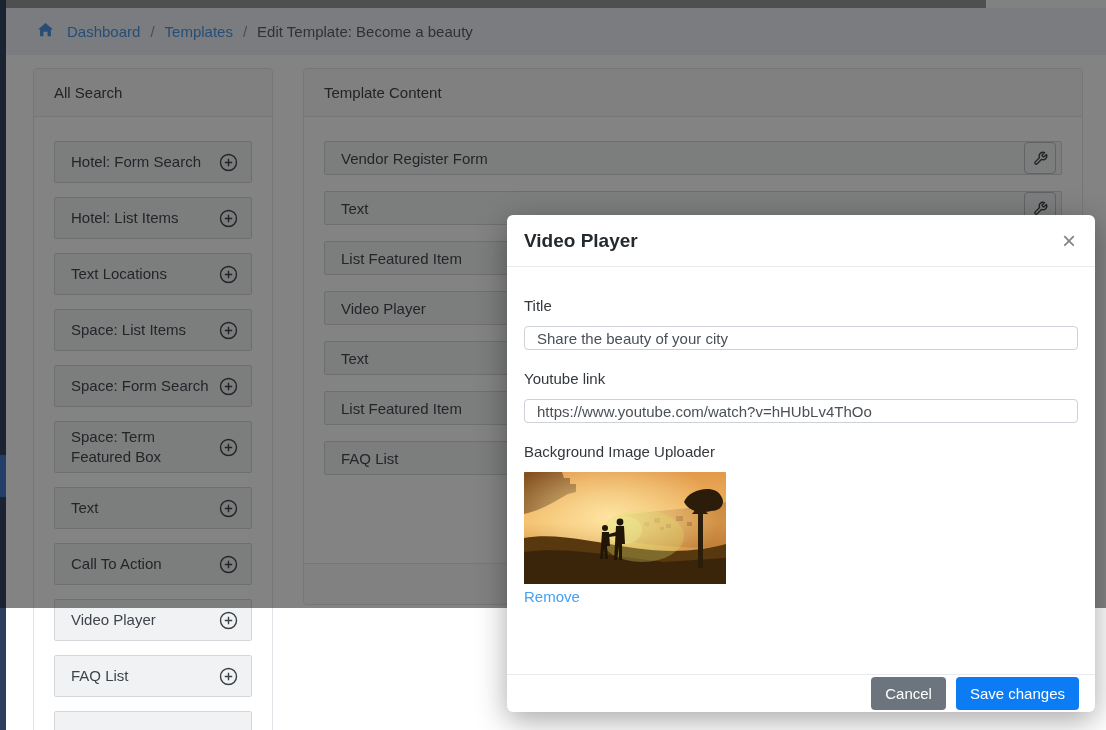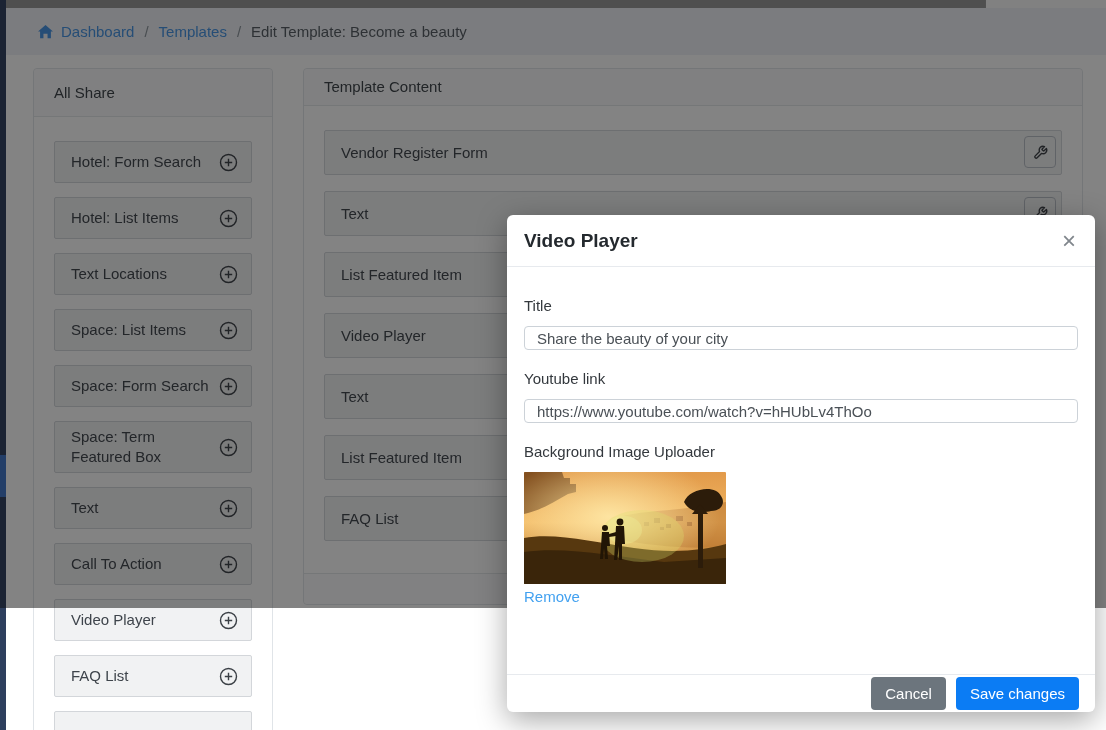--- a/index.html
+++ b/index.html
@@ -9,39 +9,39 @@
   
   .sidebar-edge { position:absolute; left:0; top:0; width:6px; height:730px; background:#2e3f5e; z-index:1; }
   .sidebar-active { position:absolute; left:0; top:455px; width:6px; height:42px; background:#3f74c8; }
 
   
   .top-strip { position:absolute; left:6px; top:0; right:0; height:8px; background:#969696; z-index:1; }
   .top-strip-seg { position:absolute; right:0; top:0; width:121px; height:8px; background:#fbfbfb; border-left:1px solid #9a9a9a; }
 
   
   .breadcrumb-bar { position:absolute; left:6px; top:8px; right:0; height:47px; background:#eef1f6; display:flex; align-items:center; padding-left:32px; font-size:15px; color:#6c757d; z-index:1; }
-  .breadcrumb-bar a { color:#4493e4; text-decoration:none; display:inline-flex; align-items:center; gap:8px; }
+  .breadcrumb-bar a { color:#4493e4; text-decoration:none; display:inline-flex; gap:14px; }
   .crumb-sep { margin:0 10px; color:#8a929a; }
   .crumb-current { color:#545b62; }
 
   
   .card { position:absolute; background:#fff; border:1px solid #e0e4e8; border-radius:4px; z-index:1; }
   .card-header { height:48px; display:flex; align-items:center; padding:0 20px; background:#f8f9fa; border-bottom:1px solid #e3e6e9; font-size:15px; color:#3b4147; border-radius:4px 4px 0 0; }
 
   .card-blocks { left:33px; top:68px; width:240px; height:690px; }
   .blocks-body { padding:24px 20px 0; }
   .block-item { min-height:42px; display:flex; align-items:center; justify-content:space-between; gap:8px;
     background:#f1f2f3; border:1px solid #d3d6da; border-radius:2px; padding:5px 13px 5px 16px;
     margin-bottom:14px; font-size:15px; color:#3e444b; line-height:20px; cursor:pointer; }
   .block-item.partial { height:42px; }
   .plus-icon { flex:0 0 auto; display:inline-flex; }
 
   .card-content { left:303px; top:68px; width:780px; height:537px; display:flex; flex-direction:column; }
   .content-body { padding:24px 20px 16px; }
-  .content-row { height:45px; display:flex; align-items:center; justify-content:space-between;
+  .content-row { height:34px; display:flex; align-items:center; justify-content:space-between;
     background:#f1f2f3; border:1px solid #d3d6da; border-radius:2px; padding:0 5px 0 16px;
     margin-bottom:16px; font-size:15px; color:#3e444b; cursor:pointer; }
   .wrench-btn { width:32px; height:32px; background:transparent; border:1px solid #b9bfc6; border-radius:4px;
     display:inline-flex; align-items:center; justify-content:center; cursor:pointer; color:#3a3f44; }
   .content-footer { border-top:1px solid #e3e6e9; height:41px; margin-top:auto; background:#fbfbfc; border-radius:0 0 4px 4px; }
 
   
   .backdrop { position:absolute; left:0; top:0; width:1106px; height:608px; background:rgba(8,8,8,0.5); z-index:10; }
 
   
@@ -88,21 +88,21 @@
     <span class="crumb-sep">/</span>
     <a href="#">
       <span>Templates</span>
     </a>
     <span class="crumb-sep">/</span>
     <span class="crumb-current">Edit Template: Become a beauty</span>
   </div>
 
   <div class="card card-blocks">
     <div class="card-header">
-      <span>All Share</span>
+      <span>All Search</span>
     </div>
     <div class="blocks-body">
       <div id="blocks-list">
   <div class="block-item">
     <span class="block-label">Hotel: Form Search</span>
     <span class="plus-icon">
       <svg width="19" height="19" viewBox="0 0 19 19">
         <circle cx="9.5" cy="9.5" r="8" fill="none" stroke="#3b4046" stroke-width="1.4"></circle>
         <path d="M9.5 5.8v7.4M5.8 9.5h7.4" stroke="#3b4046" stroke-width="1.4"></path>
       </svg>

